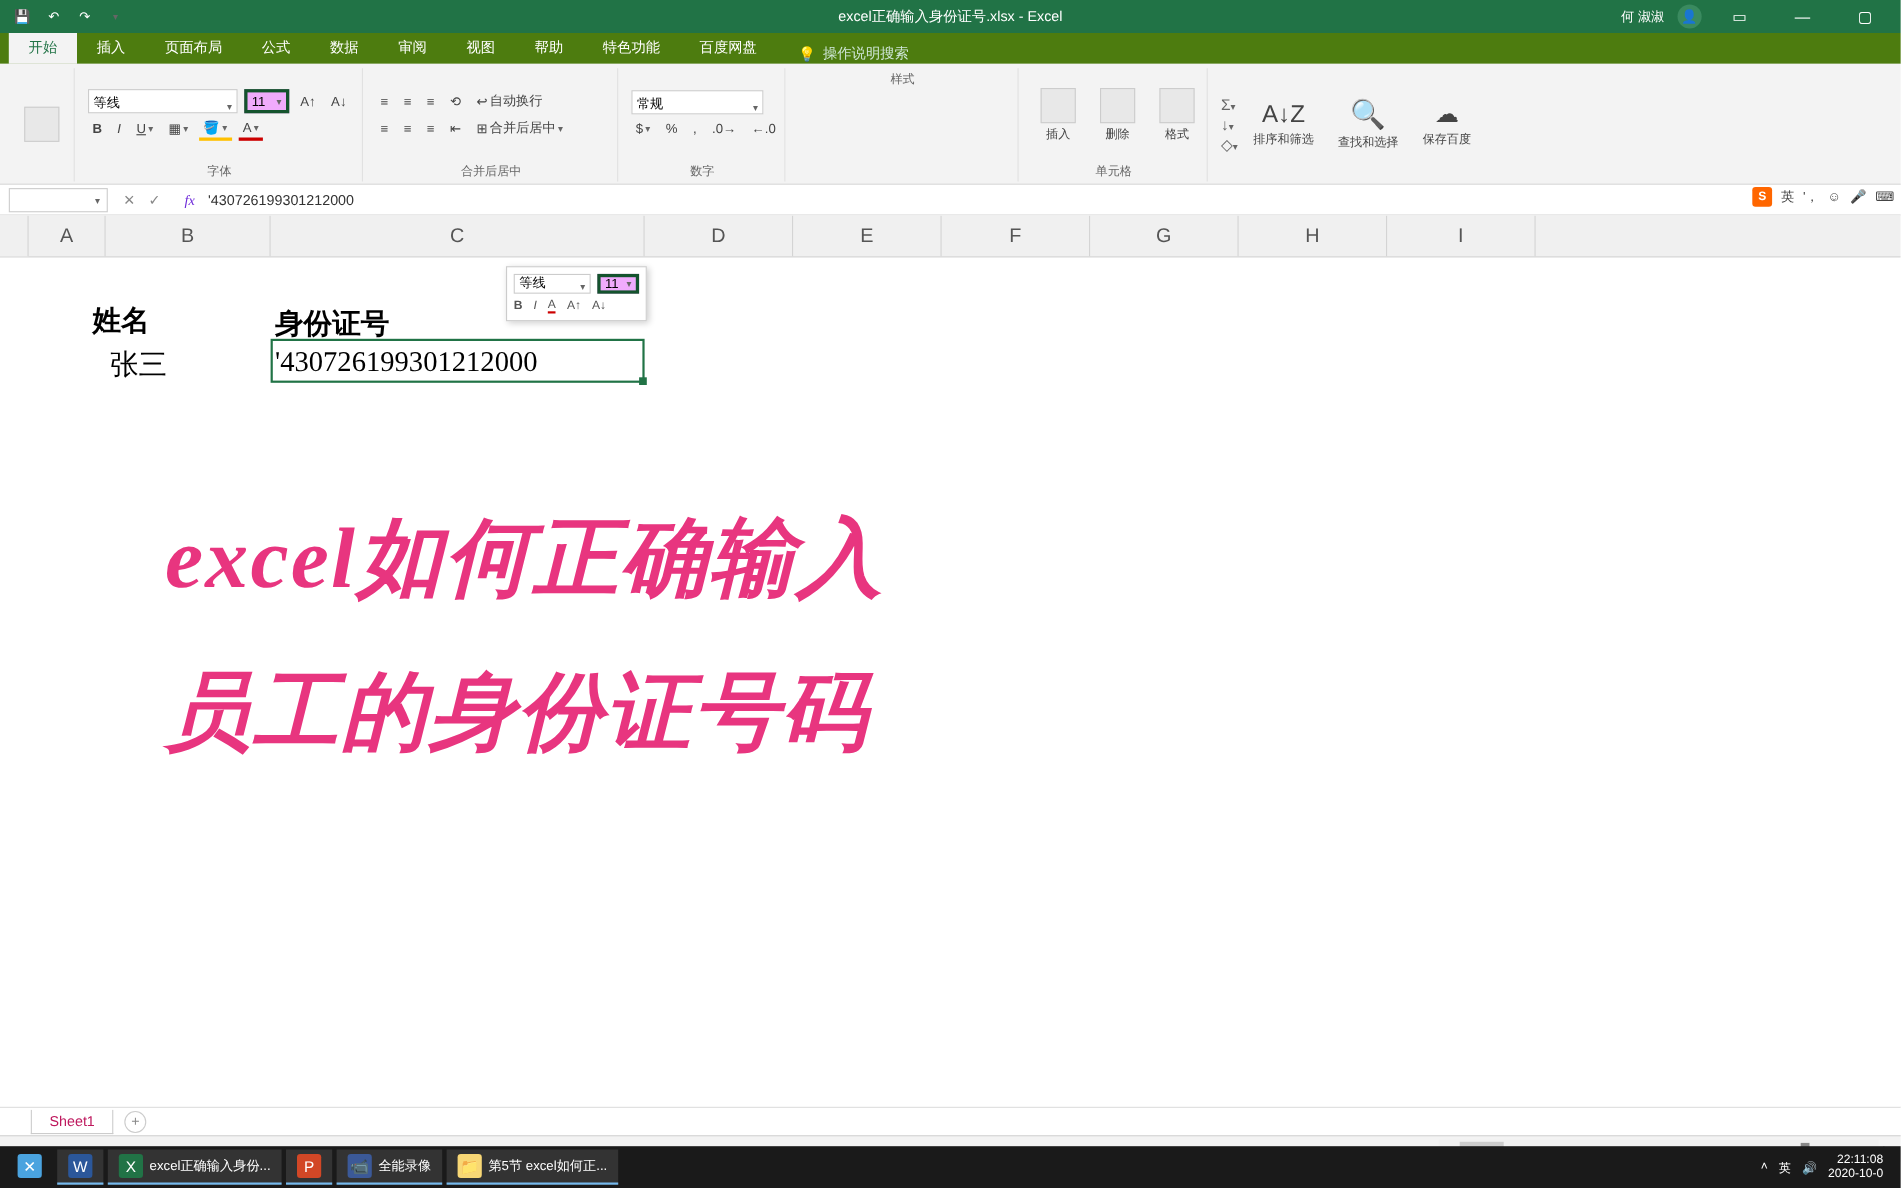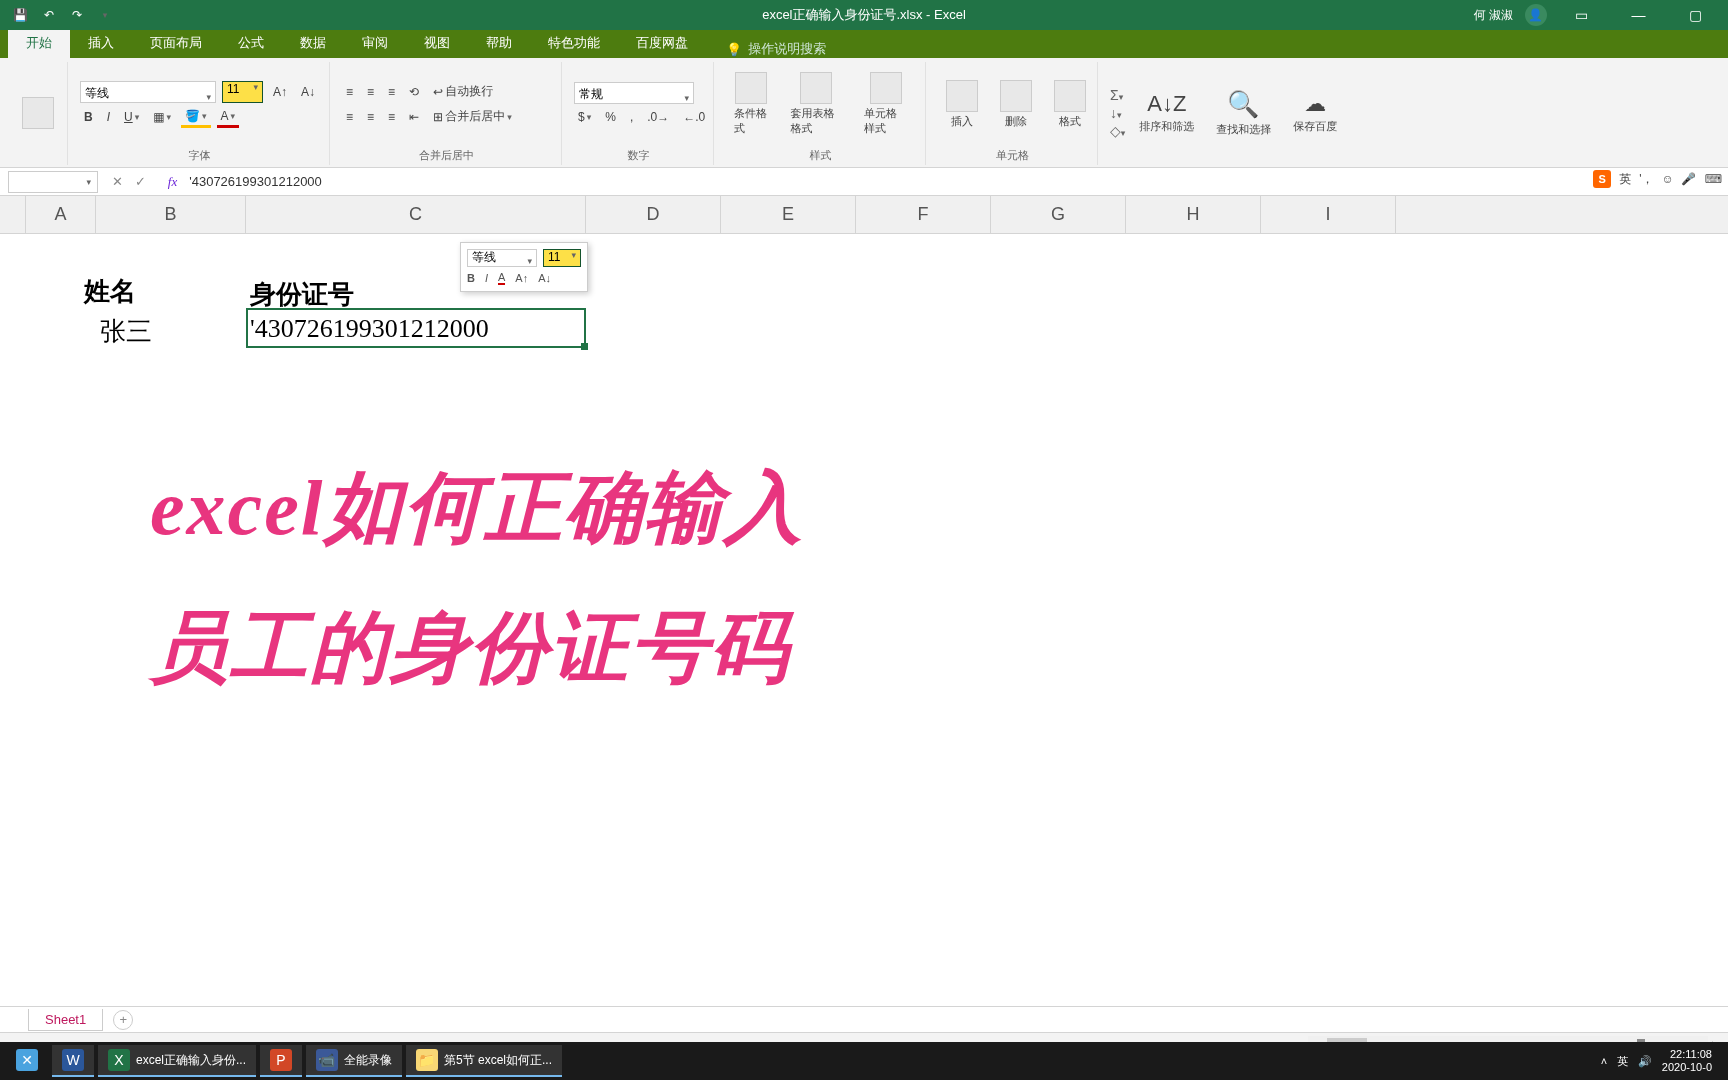--- a/index.html
+++ b/index.html
@@ -15,21 +15,21 @@
 .tab{padding:6px 18px;color:#fff;font-size:13px;cursor:pointer}
 .tab.active{background:#f3f3f3;color:#217346}
 .tell-me{display:flex;align-items:center;color:#cfe6d8;font-size:13px;margin-left:20px;gap:6px}
 .ribbon{height:110px;background:#f3f3f3;border-bottom:1px solid #d4d4d4;display:flex;padding:4px 8px 2px;gap:2px}
 .rgroup{display:flex;flex-direction:column;justify-content:space-between;border-right:1px solid #e1e1e1;padding:0 10px 2px}
 .rgroup-body{display:flex;flex-direction:column;gap:4px;flex:1;justify-content:center}
 .rgroup-label{text-align:center;font-size:11px;color:#666;padding-top:2px}
 .rrow{display:flex;align-items:center;gap:6px}
 .rbtn{padding:2px 4px;font-size:12px;color:#444;display:flex;align-items:center;gap:2px}
 .font-sel{width:140px;height:22px;border:1px solid #ccc;background:#fff;font-size:12px;padding:0 4px;display:flex;align-items:flex-end;justify-content:space-between}
-.size-sel{width:42px;height:22px;border:1px solid #14532d;background:#fde047;font-size:12px;padding:0 4px;display:flex;align-items:flex-start;justify-content:space-between}
+.size-sel{width:42px;height:22px;border:3px solid #14532d;background:#f0abfc;font-size:12px;padding:0 4px;display:flex;align-items:center;justify-content:space-between}
 .big-btn{display:flex;flex-direction:column;align-items:center;justify-content:center;padding:4px 8px;font-size:11px;color:#444;gap:2px}
 .big-icon{width:32px;height:32px;background:#e8e8e8;border:1px solid #ccc}
 .caret{font-size:9px;color:#666}
 .ime-bar{position:absolute;right:6px;top:168px;height:22px;display:flex;align-items:center;gap:8px;font-size:12px;color:#444}
 .ime-s{width:18px;height:18px;background:#f60;color:#fff;display:flex;align-items:center;justify-content:center;font-weight:bold;border-radius:3px;font-size:11px}
 .namebox-row{height:28px;background:#fff;border-bottom:1px solid #d4d4d4;display:flex;align-items:center}
 .namebox{width:90px;height:22px;margin-left:8px;border:1px solid #ccc;display:flex;align-items:center;padding:0 6px;font-size:12px;gap:4px;justify-content:space-between}
 .fbar-btns{display:flex;gap:12px;padding:0 14px;color:#888;font-size:13px}
 .fx{font-style:italic;font-family:serif;color:#6d28d9;font-size:13px;padding:0 8px}
 .formula-input{flex:1;font-size:13px;color:#333;padding-left:4px}
@@ -168,36 +168,20 @@
         <span class="rbtn">$<span class="caret">▾</span></span>
         <span class="rbtn">%</span>
         <span class="rbtn">,</span>
         <span class="rbtn">.0→</span>
         <span class="rbtn">←.0</span>
       </div>
     </div>
     <div class="rgroup-label">数字</div>
   </div>
   <div class="rgroup" style="width:210px">
-    <div class="rgroup-body">
-        <div class="rrow">
-      <div class="big-btn">
-            <div class="big-icon"></div>
-            <span>条件格式</span>
-          </div>
-      <div class="big-btn">
-            <div class="big-icon"></div>
-            <span>套用表格格式</span>
-          </div>
-      <div class="big-btn">
-            <div class="big-icon"></div>
-            <span>单元格样式</span>
-          </div>
-    </div>
-      </div>
     <div class="rgroup-label">样式</div>
   </div>
   <div class="rgroup" style="width:170px">
     <div class="rgroup-body">
         <div class="rrow">
       <div class="big-btn">
             <div class="big-icon"></div>
             <span>插入</span>
           </div>
       <div class="big-btn">

